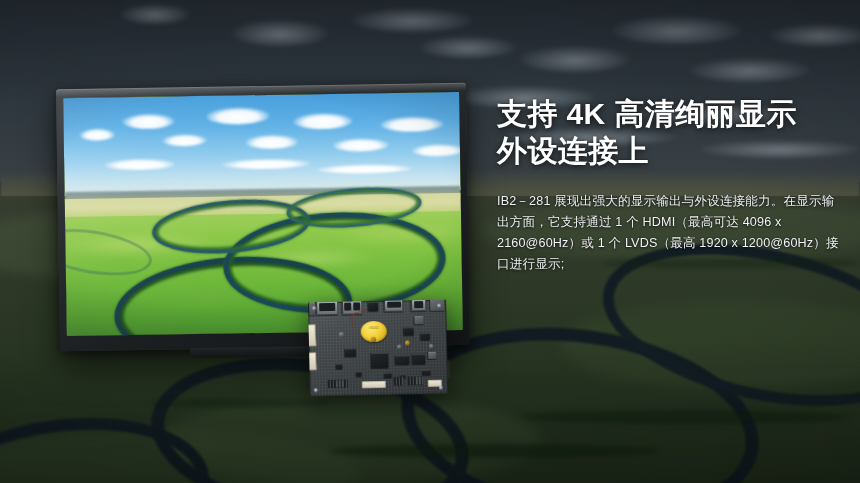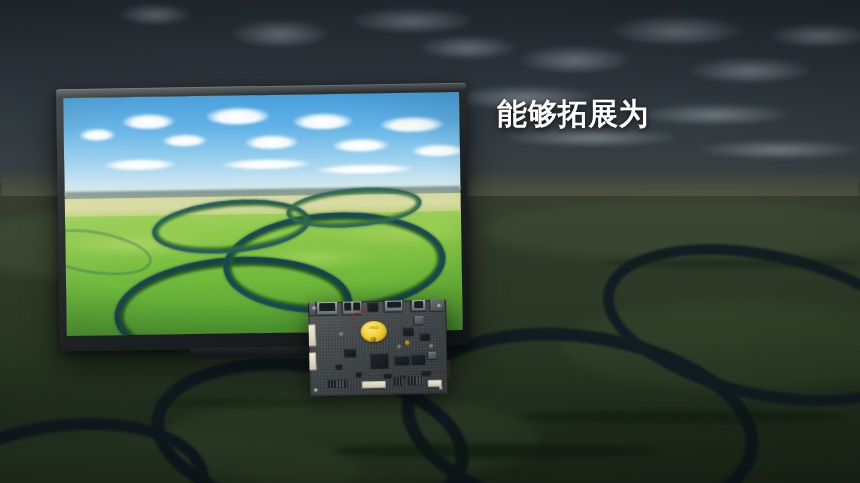--- a/index.html
+++ b/index.html
@@ -412,21 +412,23 @@
       <div class="mhole" style="left:4px;   top:4px;"></div>
       <div class="mhole" style="left:129px; top:4px;"></div>
       <div class="mhole" style="left:4px;   top:86px;"></div>
       <div class="mhole" style="left:129px; top:86px;"></div>
     </div>
   </div>
 
   <div id="content">
 
     <h1 id="headline">
-      <span class="hl-line">能够拓展为</span>
+      <span class="hl-line">支持 4K 高清绚丽显示</span>
+      <span class="hl-line">外设连接上</span>
     </h1>
 
     <div id="body-copy">
+      <p class="para">IB2－281 展现出强大的显示输出与外设连接能力。在显示输出方面，它支持通过 1 个 HDMI（最高可达 4096 x 2160@60Hz）或 1 个 LVDS（最高 1920 x 1200@60Hz）接口进行显示;</p>
     </div>
 
   </div>
 
 </div>
 
 </body></html>

